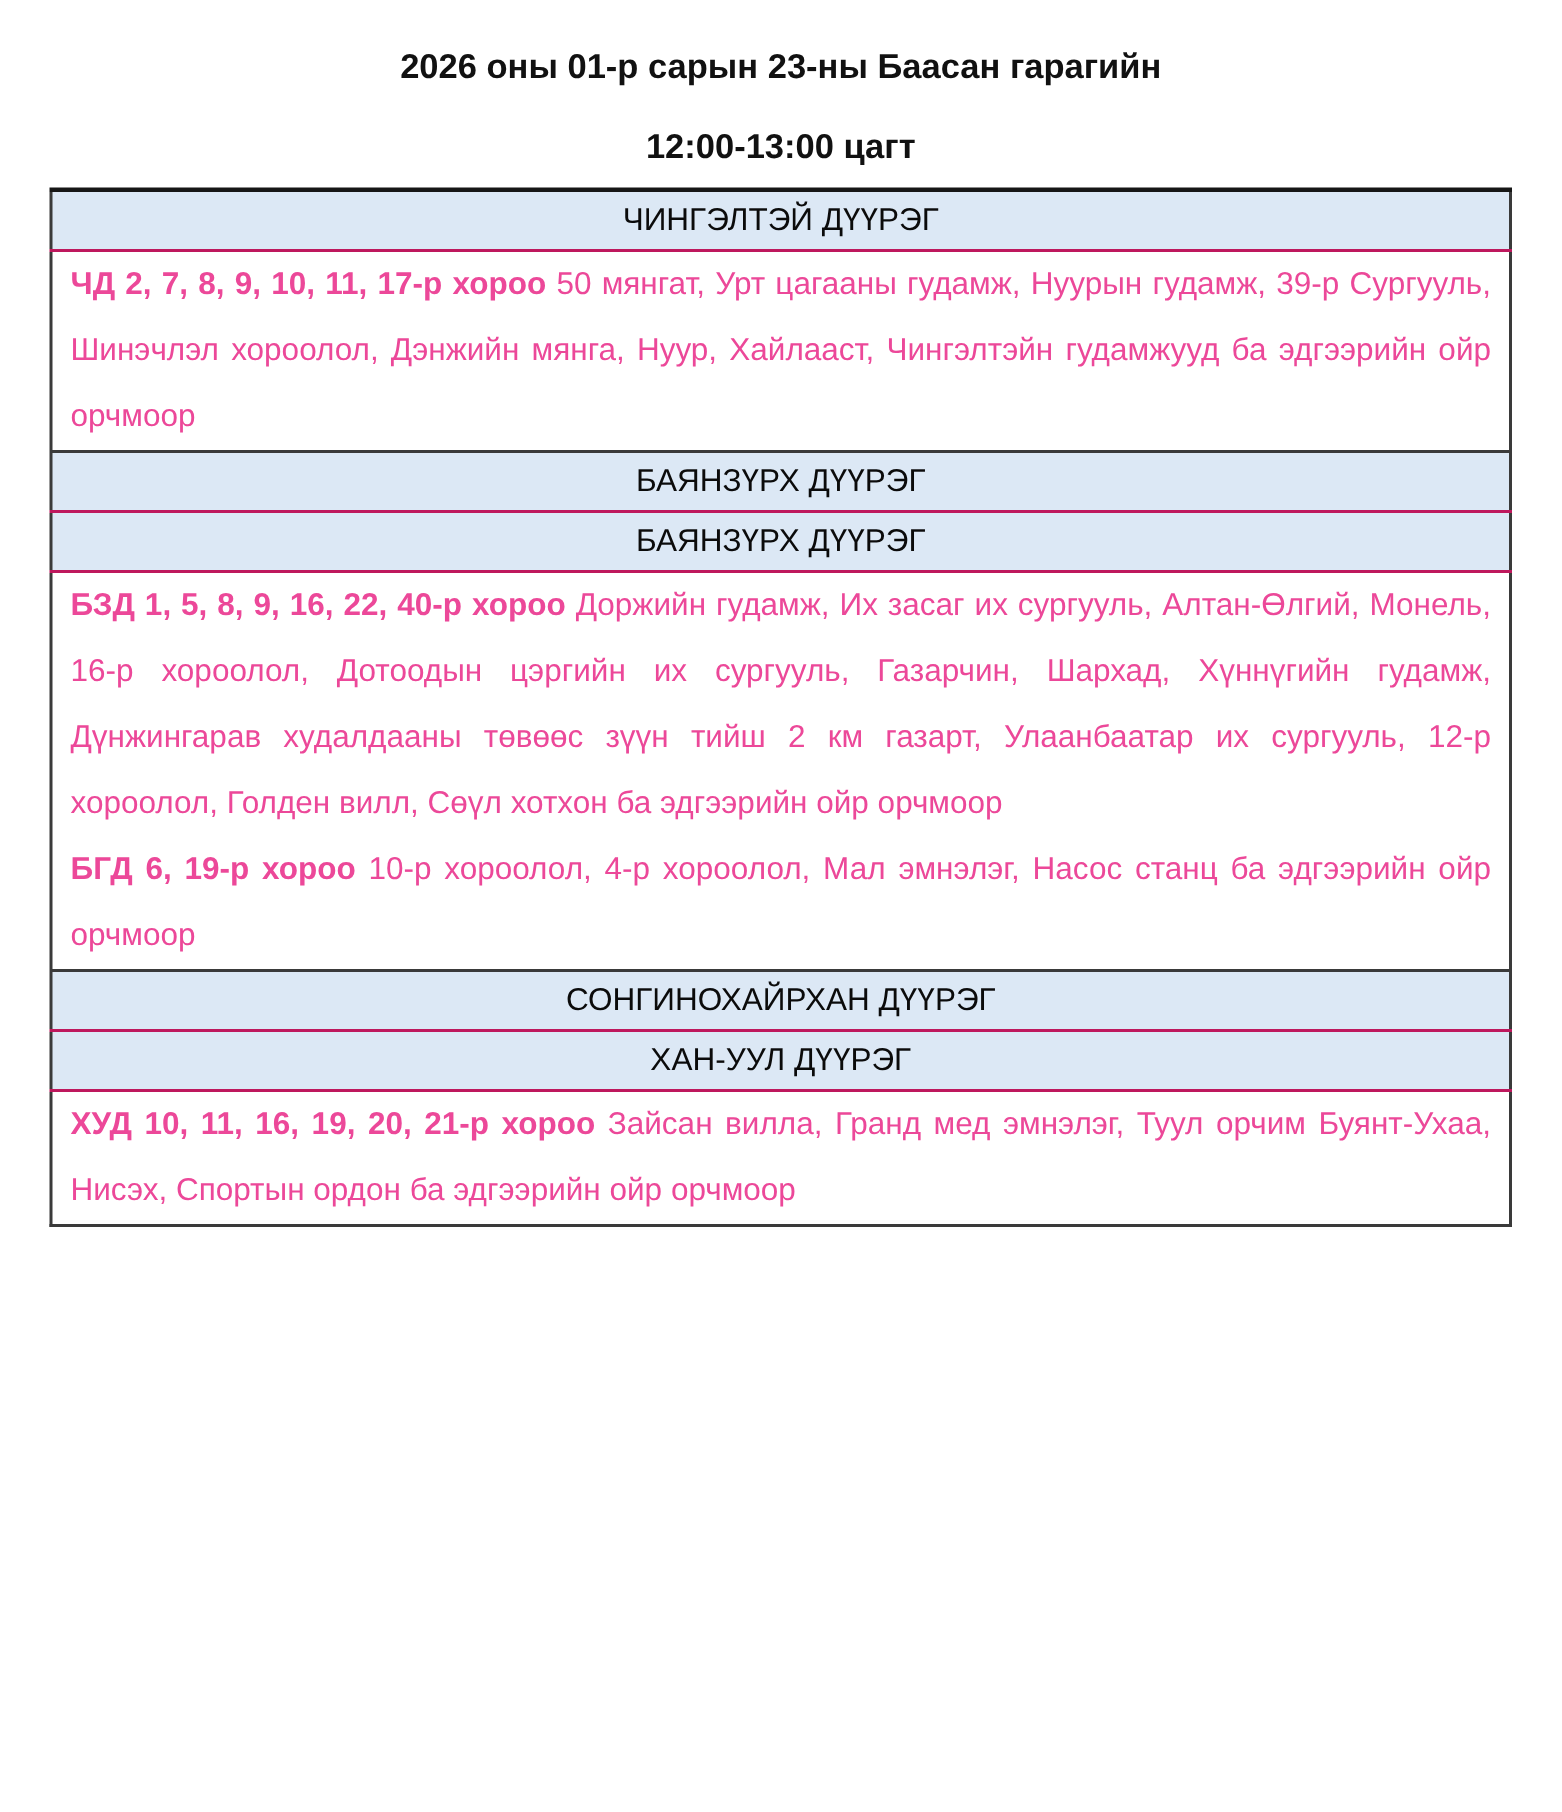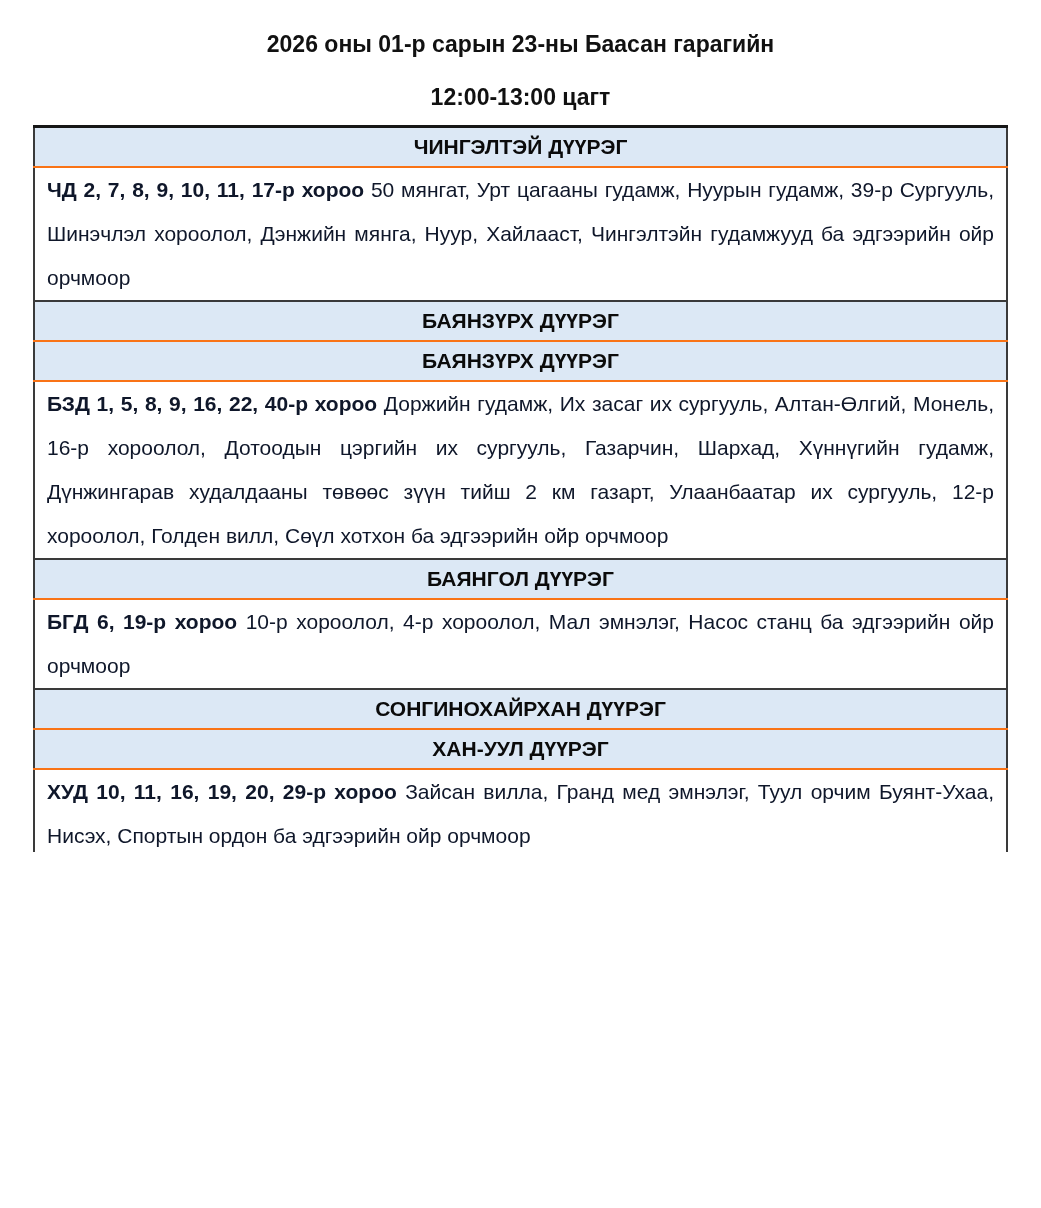--- a/index.html
+++ b/index.html
@@ -28,33 +28,33 @@
     width: 975px;
     margin: 15px auto 0 auto;
     border-collapse: collapse;
     border: 2px solid #3a3a3a;
     border-top: 3px solid #161616;
   }
   table.schedule td { vertical-align: middle; }
   td.district-header {
     background: #dce8f5;
     border-top: 2px solid #3a3a3a;
-    border-bottom: 2px solid #f97316;
+    border-bottom: 2px solid #be185d;
     height: 40px;
     text-align: center;
     font-size: 21px;
-    font-weight: bold;
+    font-weight: normal;
     color: #0b0b0b;
   }
   td.district-body {
     padding: 0 12px;
     font-size: 21px;
     line-height: 44px;
     text-align: justify;
-    color: #0f172a;
+    color: #ec4899;
   }
   td.district-body b { font-weight: bold; }
 </style>
 </head>
 <body>
 
 <div class="page">
 
   <div class="title-block">
     <div class="title-line1">2026 оны 01-р сарын 23-ны Баасан гарагийн</div>
@@ -76,33 +76,30 @@
         </tr>
 
       <tr>
           <td class="district-header">БАЯНЗҮРХ ДҮҮРЭГ</td>
         </tr>
       <tr>
           <td class="district-body"><b>БЗД 1, 5, 8, 9, 16, 22, 40-р хороо</b><span> Доржийн гудамж, Их засаг их сургууль, Алтан-Өлгий, Монель, 16-р хороолол, Дотоодын цэргийн их сургууль, Газарчин, Шархад, Хүннүгийн гудамж, Дүнжингарав худалдааны төвөөс зүүн тийш 2 км газарт, Улаанбаатар их сургууль, 12-р хороолол, Голден вилл, Сөүл хотхон ба эдгээрийн ойр орчмоор</span></td>
         </tr>
 
       <tr>
-          <td class="district-header">БАЯНГОЛ ДҮҮРЭГ</td>
-        </tr>
-      <tr>
           <td class="district-body"><b>БГД 6, 19-р хороо</b><span> 10-р хороолол, 4-р хороолол, Мал эмнэлэг, Насос станц ба эдгээрийн ойр орчмоор</span></td>
         </tr>
 
       <tr>
           <td class="district-header">СОНГИНОХАЙРХАН ДҮҮРЭГ</td>
         </tr>
 
       <tr>
           <td class="district-header">ХАН-УУЛ ДҮҮРЭГ</td>
         </tr>
       <tr>
-          <td class="district-body"><b>ХУД 10, 11, 16, 19, 20, 29-р хороо</b><span> Зайсан вилла, Гранд мед эмнэлэг, Туул орчим Буянт-Ухаа, Нисэх, Спортын ордон ба эдгээрийн ойр орчмоор</span></td>
+          <td class="district-body"><b>ХУД 10, 11, 16, 19, 20, 21-р хороо</b><span> Зайсан вилла, Гранд мед эмнэлэг, Туул орчим Буянт-Ухаа, Нисэх, Спортын ордон ба эдгээрийн ойр орчмоор</span></td>
         </tr>
 
     </tbody>
   </table>
 
 </div>
 
 </body></html>

